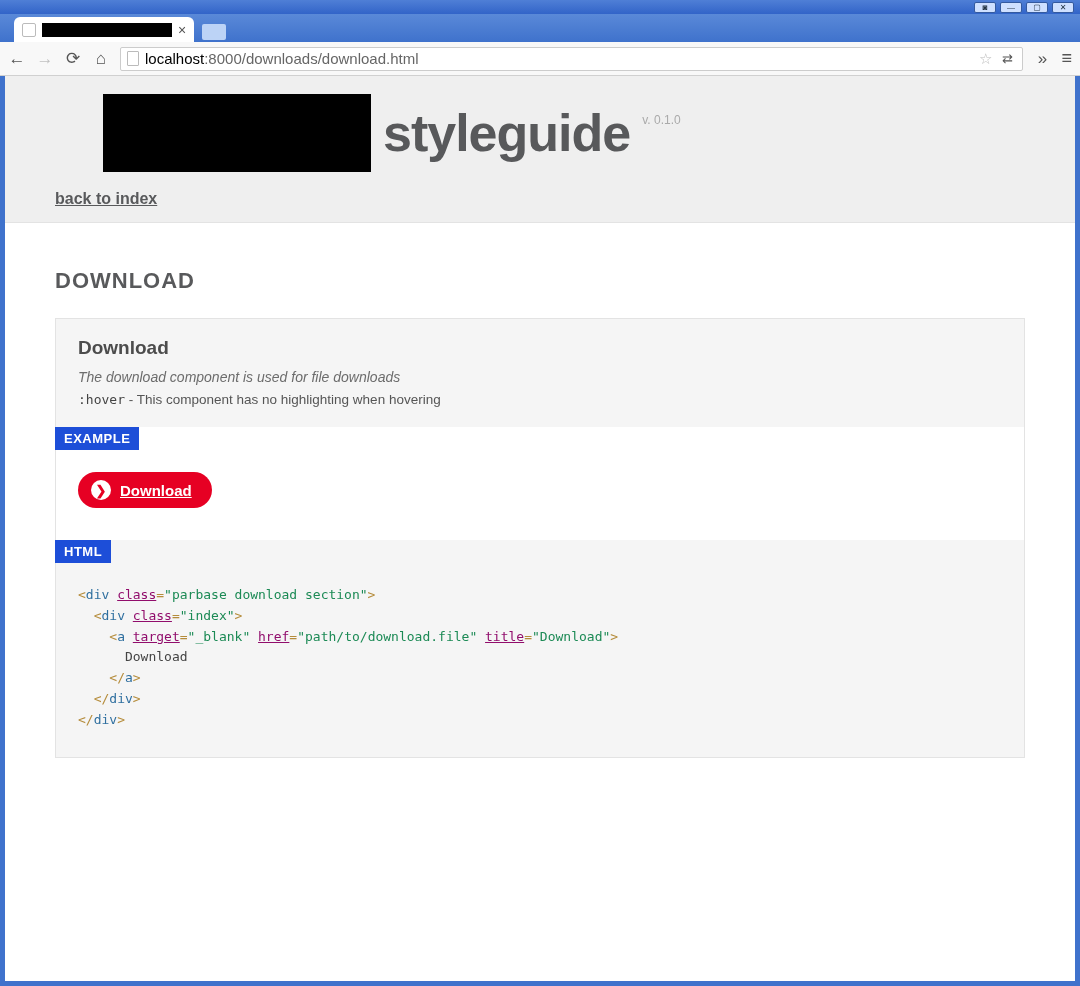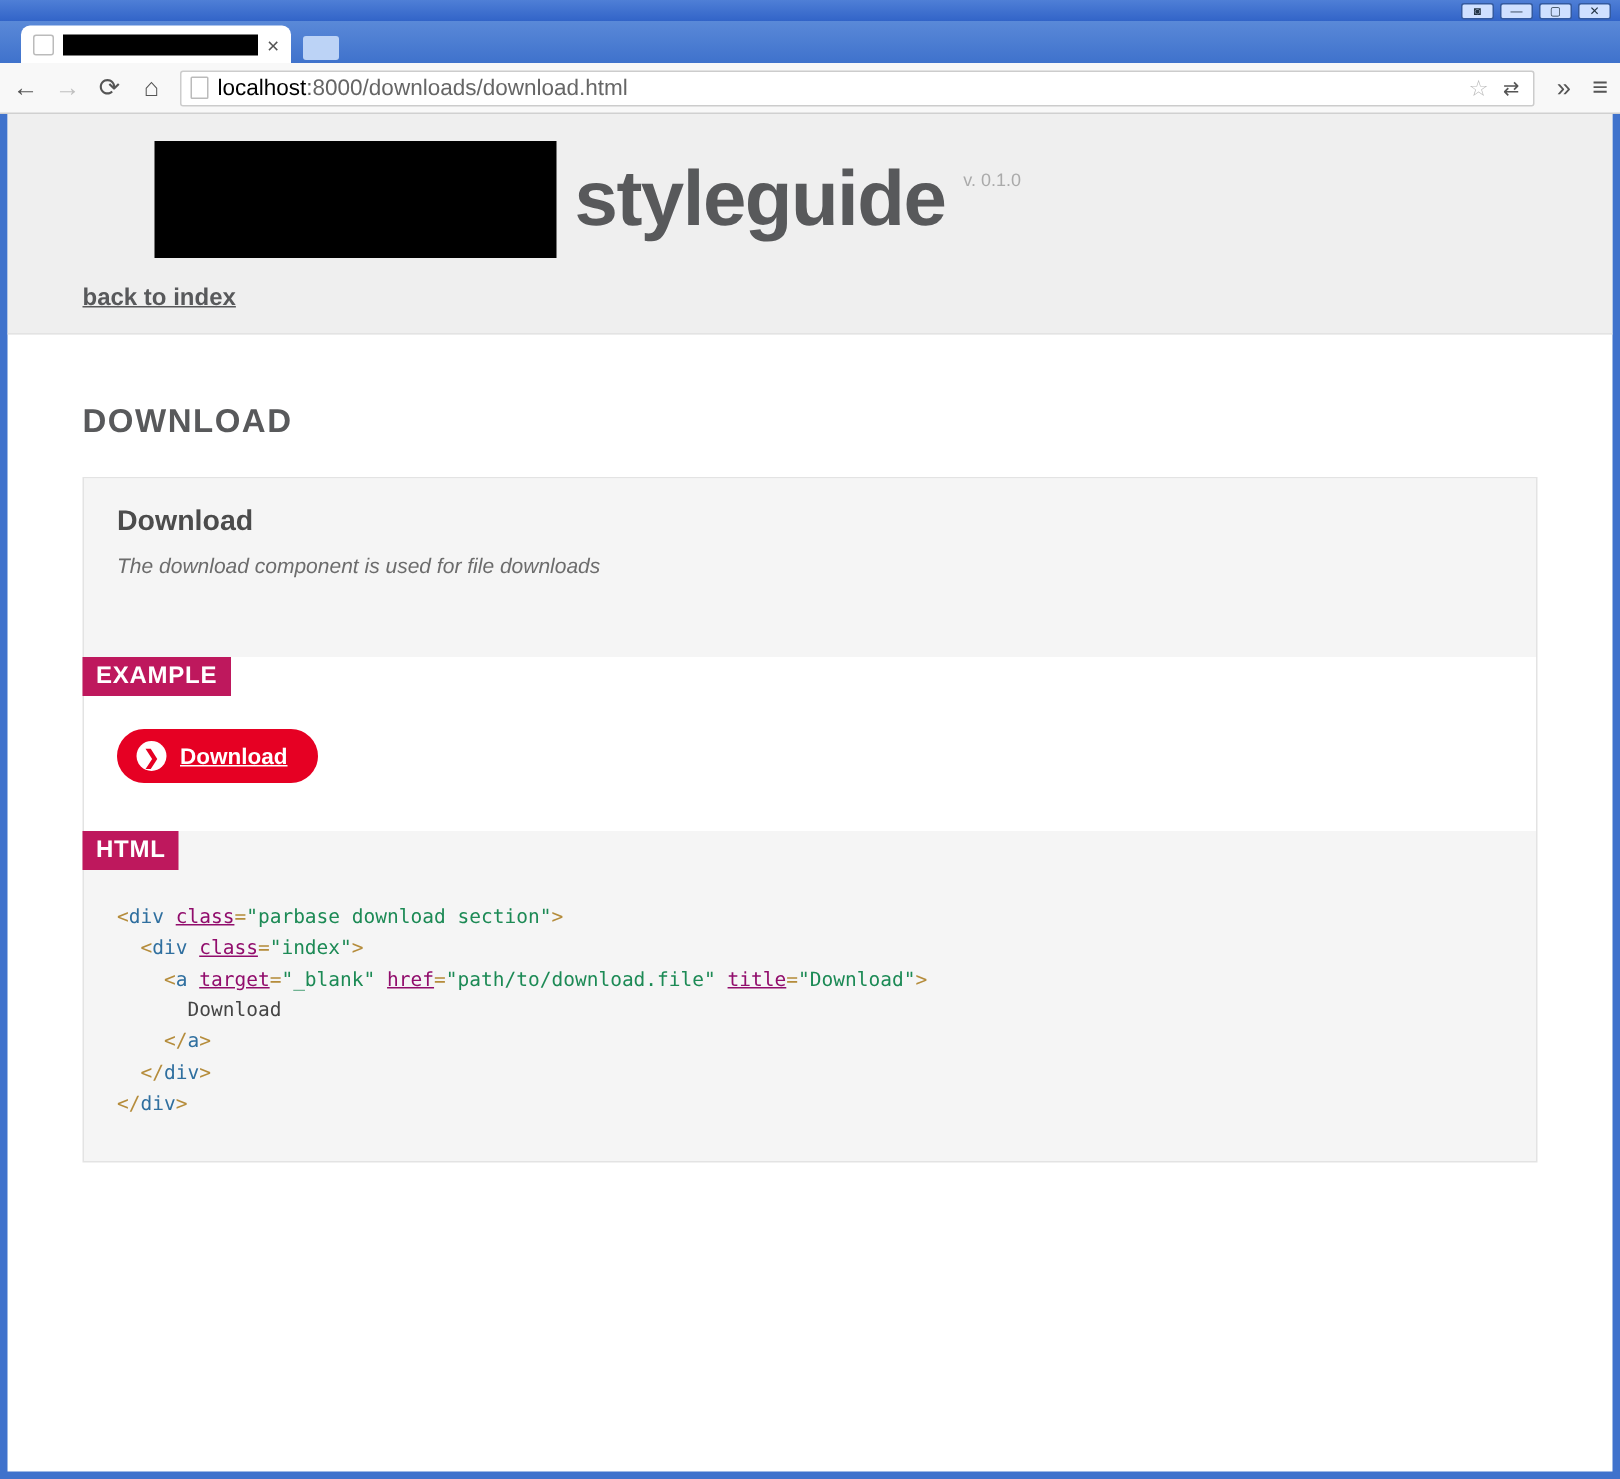--- a/index.html
+++ b/index.html
@@ -177,38 +177,38 @@
   .card-intro h3 {
     font-size: 19px;
     font-weight: 700;
     color: #4c4c4c;
     margin-bottom: 10px;
   }
   .card-intro .desc {
     font-style: italic;
     color: #6c6c6c;
     font-size: 14px;
-    margin-bottom: 33px;
+    margin-bottom: 7px;
   }
   .card-intro .hover-note {
     font-size: 13.5px;
     color: #555;
   }
   .card-intro .hover-note code {
     font-family: ui-monospace, Menlo, monospace;
     color: #444;
     font-size: 13px;
     font-style: normal;
   }
 
   .band-label {
     display: inline-block;
-    background: #be185d;
+    background: #1d4ed8;
     color: #fff;
-    font-size: 16px;
+    font-size: 13px;
     font-weight: 700;
     letter-spacing: 0.5px;
     padding: 4px 9px;
     margin-left: -1px;
   }
   .band.example {
     background: #fff;
     padding-bottom: 32px;
   }
   .band.html {
@@ -323,20 +323,23 @@
     </div>
 
     <div class="content">
       <div class="section-title">DOWNLOAD</div>
 
       <div class="card">
 
         <div class="card-intro">
           <h3>Download</h3>
           <div class="desc">The download component is used for file downloads</div>
+          <div class="hover-note">
+            <code>:hover</code><span> - This component has no highlighting when hovering</span>
+          </div>
         </div>
 
         <div class="band example">
           <span class="band-label">EXAMPLE</span>
           <div class="band-body">
             <a href="#" class="dl-pill">
               <span class="arrow-badge">❯</span>
               <span>Download</span>
             </a>
           </div>

